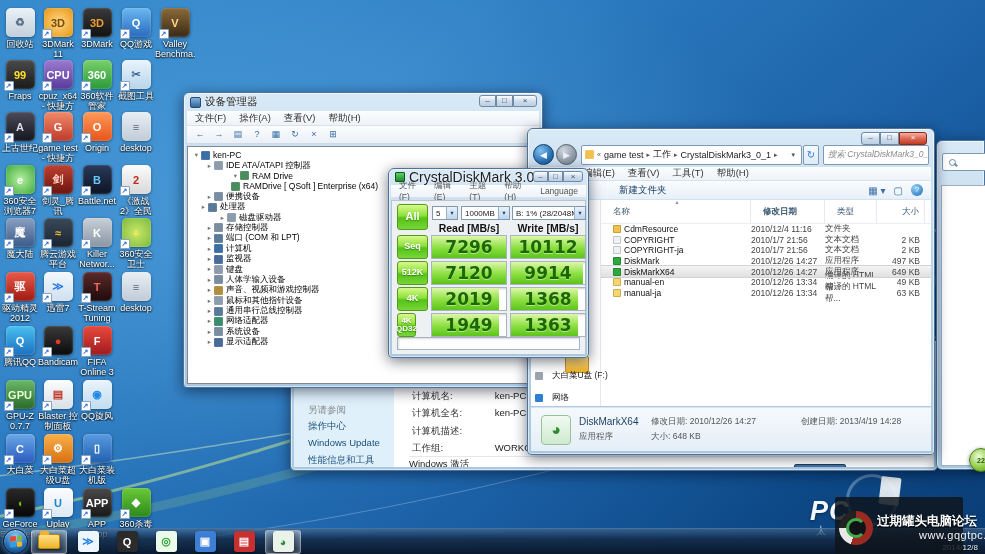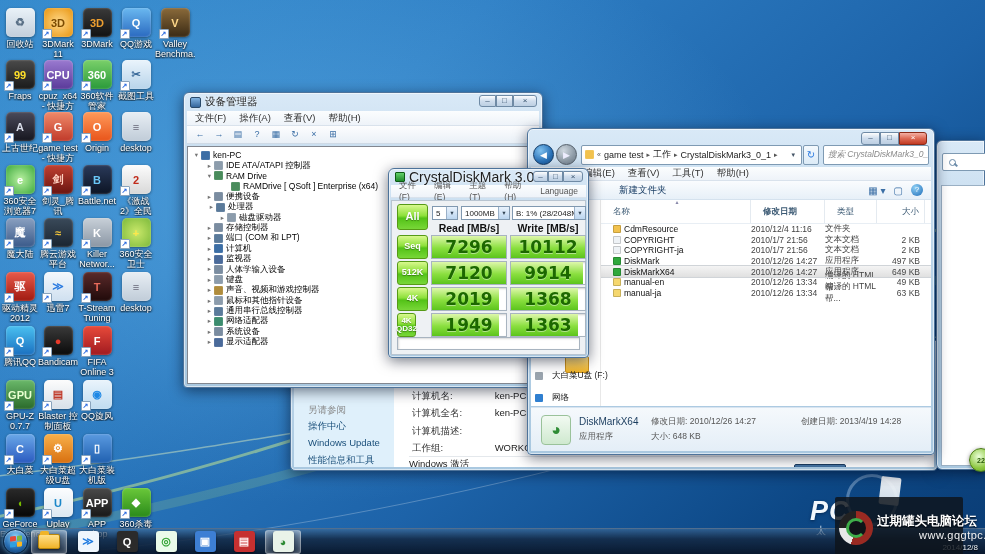--- a/index.html
+++ b/index.html
@@ -632,39 +632,39 @@
           <span class="ticon" style="background: rgb(60, 110, 165);"></span>
           <span>ken-PC</span>
         </div>
 
         <div class="tree-item" style="padding-left: 17px;">
           <span class="expander">▸</span>
           <span class="ticon" style="background: rgb(140, 156, 172);"></span>
           <span>IDE ATA/ATAPI 控制器</span>
         </div>
 
-        <div class="tree-item" style="padding-left: 17px;">
+        <div class="tree-item" style="padding-left: 17px; margin-left: 26px;">
           <span class="expander">▾</span>
           <span class="ticon" style="background: rgb(74, 140, 92);"></span>
           <span>RAM Drive</span>
         </div>
 
         <div class="tree-item" style="padding-left: 34px;">
           <span class="expander"></span>
           <span class="ticon" style="background: rgb(74, 140, 92);"></span>
           <span>RAMDrive [ QSoft ] Enterprise (x64)</span>
         </div>
 
         <div class="tree-item" style="padding-left: 17px;">
           <span class="expander">▸</span>
           <span class="ticon" style="background: rgb(122, 140, 160);"></span>
           <span>便携设备</span>
         </div>
 
-        <div class="tree-item" style="padding-left: 19px;">
+        <div class="tree-item" style="padding-left: 11px;">
           <span class="expander">▸</span>
           <span class="ticon" style="background: rgb(90, 122, 154);"></span>
           <span>处理器</span>
         </div>
 
         <div class="tree-item" style="padding-left: 30px;">
           <span class="expander">▸</span>
           <span class="ticon" style="background: rgb(140, 156, 172);"></span>
           <span>磁盘驱动器</span>
         </div>
@@ -688,28 +688,28 @@
         </div>
 
         <div class="tree-item" style="padding-left: 17px;">
           <span class="expander">▸</span>
           <span class="ticon" style="background: rgb(74, 106, 154);"></span>
           <span>监视器</span>
         </div>
 
         <div class="tree-item" style="padding-left: 17px;">
           <span class="expander">▸</span>
+          <span class="ticon" style="background: rgb(140, 156, 172);"></span>
+          <span>键盘</span>
+        </div>
+
+        <div class="tree-item" style="padding-left: 17px;">
+          <span class="expander">▸</span>
           <span class="ticon" style="background: rgb(122, 140, 160);"></span>
           <span>人体学输入设备</span>
-        </div>
-
-        <div class="tree-item" style="padding-left: 17px;">
-          <span class="expander">▸</span>
-          <span class="ticon" style="background: rgb(140, 156, 172);"></span>
-          <span>键盘</span>
         </div>
 
         <div class="tree-item" style="padding-left: 17px;">
           <span class="expander">▸</span>
           <span class="ticon" style="background: rgb(176, 140, 60);"></span>
           <span>声音、视频和游戏控制器</span>
         </div>
 
         <div class="tree-item" style="padding-left: 17px;">
           <span class="expander">▸</span>

